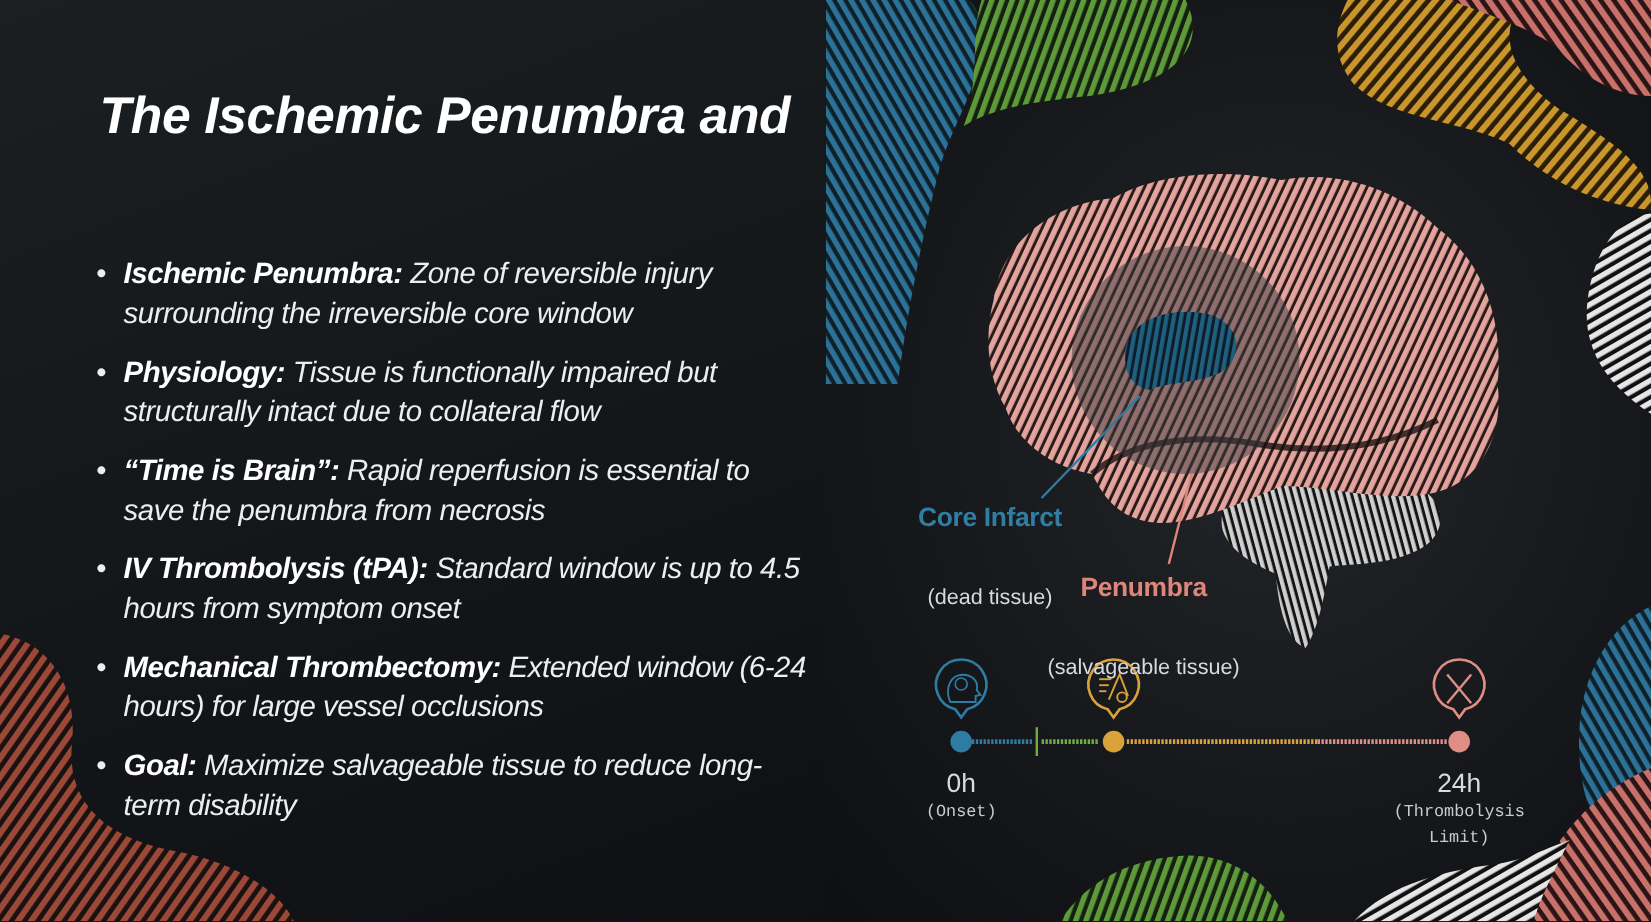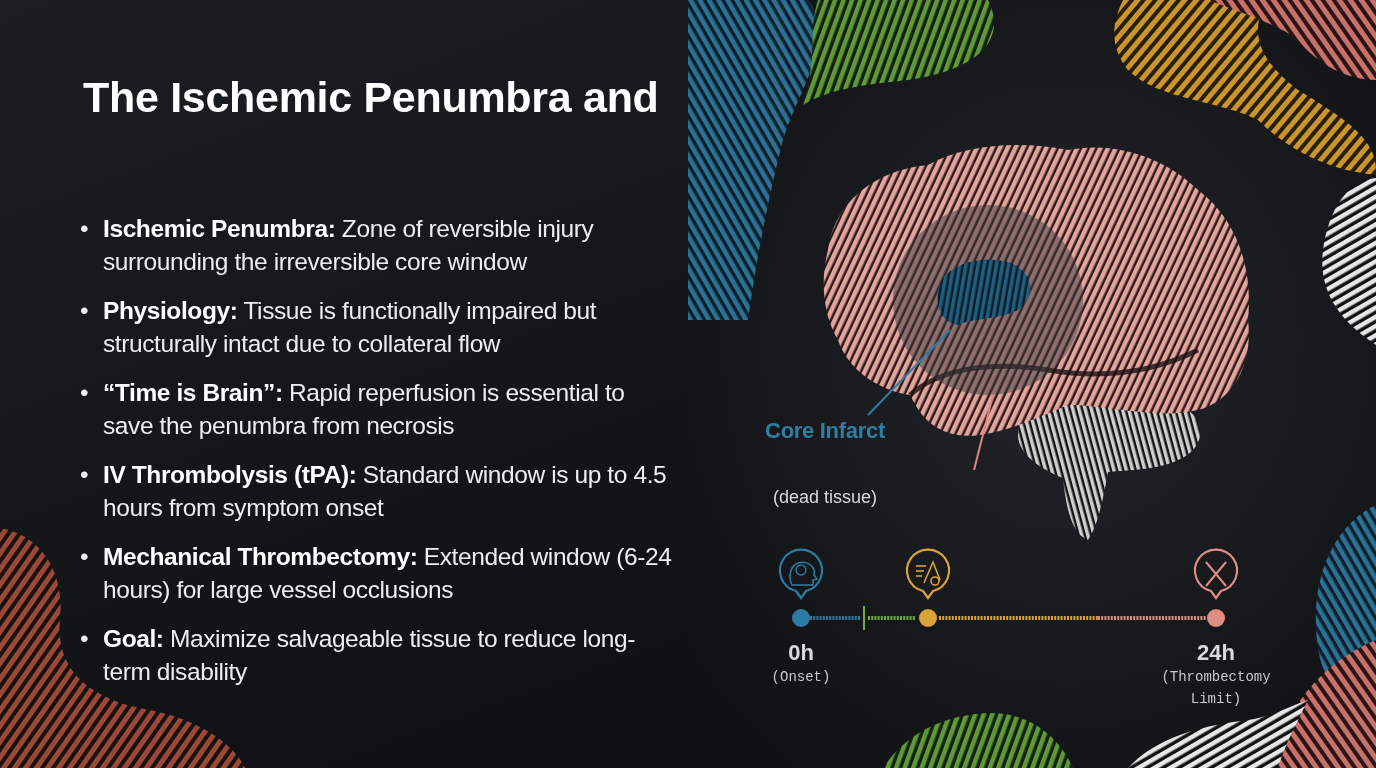--- a/index.html
+++ b/index.html
@@ -5,20 +5,21 @@
     html, body { margin:0; padding:0; }
     body {
       width:1376px; height:768px; overflow:hidden; position:relative;
       background:#141618;
       font-family:"Liberation Sans", "DejaVu Sans", sans-serif;
     }
     .left-panel {
       position:absolute; left:0; top:0; width:688px; height:768px;
       background:linear-gradient(160deg,#1c1f22 0%,#15181b 45%,#0e1012 100%);
       overflow:hidden;
+      font-style:italic;
     }
     .right-panel {
       position:absolute; left:688px; top:0; width:688px; height:768px;
       background:radial-gradient(ellipse at 55% 45%,#23262a 0%,#16181b 55%,#0d0f11 100%);
       overflow:hidden;
     }
     .title {
       position:absolute; left:83px; top:72px; margin:0;
       color:#ffffff; font-weight:700; font-size:43px; line-height:50px;
       letter-spacing:-0.3px;
@@ -39,21 +40,21 @@
     }
     .bullet-term { font-weight:700; color:#ffffff; }
 
     
     svg.deco { position:absolute; left:0; top:0; }
 
     .label { position:absolute; text-align:center; font-family:"Liberation Sans", sans-serif; }
     .label-title { font-weight:700; font-size:22px; line-height:26px; letter-spacing:-0.3px; }
     .label-sub { font-size:18px; line-height:22px; color:#d7d9dc;margin-top:42px; }
 
-    .tl-time { font-weight:700; font-size:22px; line-height:26px; color:#d8dadc; }
+    .tl-time { font-weight:400; font-size:22px; line-height:26px; color:#d8dadc; }
     .tl-sub  { font-size:14px; line-height:22px; color:#c9cbce;font-family:Liberation Mono, monospace; }
   </style>
 </head>
 <body>
 
 <div class="left-panel">
   <svg class="deco" width="688" height="768">
     <defs>
       <pattern id="stripeRust" width="9" height="9" patternUnits="userSpaceOnUse" patternTransform="rotate(35)">
         <rect width="9" height="9" fill="#1a1210"></rect>
@@ -192,23 +193,27 @@
       <path d="M528,598 L523,591 A21,21 0 1 1 533,591 Z"></path>
       <line x1="518" y1="562" x2="538" y2="586" stroke-width="2"></line>
       <line x1="538" y1="562" x2="518" y2="586" stroke-width="2"></line>
     </g>
   </svg>
 
   <div class="label" style="left:62px; top:418px; width:150px;">
     <div class="label-title" style="color:#2f7ea3;text-align:center;">Core Infarct</div>
     <div class="label-sub">(dead tissue)</div>
   </div>
+  <div class="label" style="left:170px; top:477px; width:190px;">
+    <div class="label-title" style="color:#e0857c;">Penumbra</div>
+    <div class="label-sub">(salvageable tissue)</div>
+  </div>
 
   <div class="label" style="left:63px; top:640px; width:100px;">
     <div class="tl-time">0h</div>
     <div class="tl-sub">(Onset)</div>
   </div>
   <div class="label" style="left:458px; top:640px; width:140px;">
     <div class="tl-time">24h</div>
-    <div class="tl-sub">(Thrombectomy</div>
+    <div class="tl-sub">(Thrombolysis</div>
     <div class="tl-sub">Limit)</div>
   </div>
 </div>
 
 </body></html>

